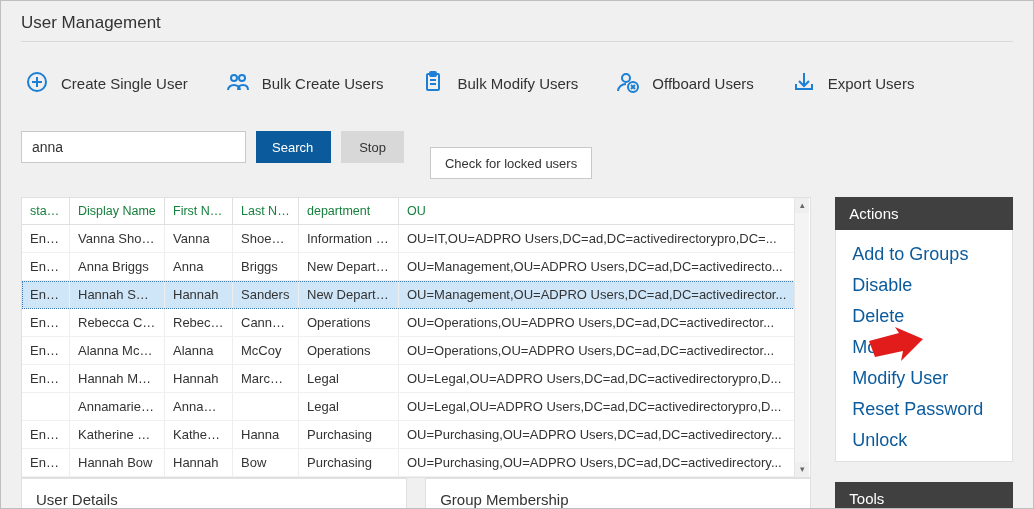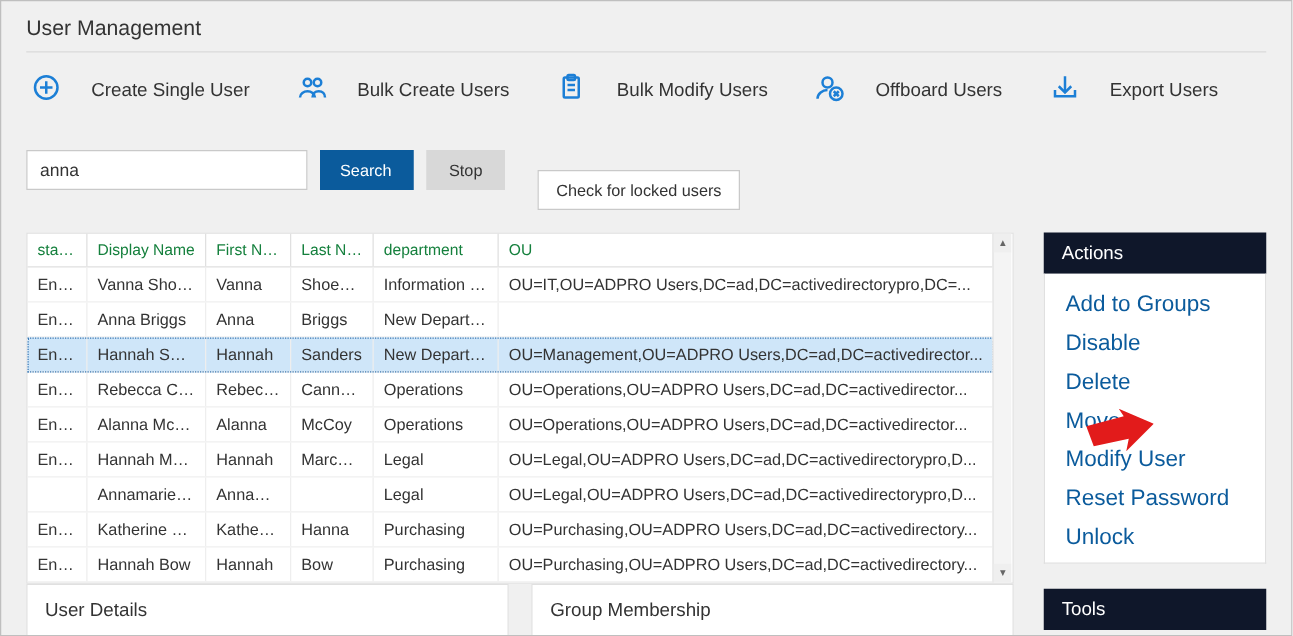--- a/index.html
+++ b/index.html
@@ -28,24 +28,25 @@
   }
   .toolbar {
     display: flex;
     gap: 38px;
     padding: 16px 0 18px 4px;
     align-items: center;
   }
   .tool {
     display: flex;
     align-items: center;
-    gap: 24px;
+    gap: 12px;
     font-size: 15px;
     color: #333;
     cursor: pointer;
+    margin-top: 12px;
   }
   .tool svg { width: 24px; height: 24px; }
   .search-row {
     display: flex;
     gap: 10px;
     align-items: center;
     margin-bottom: 18px;
   }
   .search-input {
     width: 225px;
@@ -122,21 +123,21 @@
     height: 15px;
     background: #efefef;
     text-align: center;
     font-size: 9px;
     color: #666;
     line-height: 15px;
   }
   .scroll-btn.top { top: 0; }
   .scroll-btn.bot { bottom: 0; }
   .panel-head {
-    background: #0f172a;
+    background: #404040;
     color: #fff;
     padding: 8px 14px;
     font-size: 15px;
   }
   .panel-body {
     background: #fff;
     border: 1px solid #e0e0e0;
     border-top: none;
     padding: 14px 16px 10px 16px;
     display: flex;
@@ -247,20 +248,21 @@
                 <div class="cell c-ln">Shoema...</div>
                 <div class="cell c-dept">Information Sy...</div>
                 <div class="cell c-ou">OU=IT,OU=ADPRO Users,DC=ad,DC=activedirectorypro,DC=...</div>
               </div>
               <div class="grid-row">
                 <div class="cell c-status">Ena...</div>
                 <div class="cell c-dn">Anna Briggs</div>
                 <div class="cell c-fn">Anna</div>
                 <div class="cell c-ln">Briggs</div>
                 <div class="cell c-dept">New Department</div>
+                <div class="cell c-ou">OU=Management,OU=ADPRO Users,DC=ad,DC=activedirecto...</div>
               </div>
               <div class="grid-row row-selected">
                 <div class="cell c-status">Ena...</div>
                 <div class="cell c-dn">Hannah Sand...</div>
                 <div class="cell c-fn">Hannah</div>
                 <div class="cell c-ln">Sanders</div>
                 <div class="cell c-dept">New Department</div>
                 <div class="cell c-ou">OU=Management,OU=ADPRO Users,DC=ad,DC=activedirector...</div>
               </div>
               <div class="grid-row">

